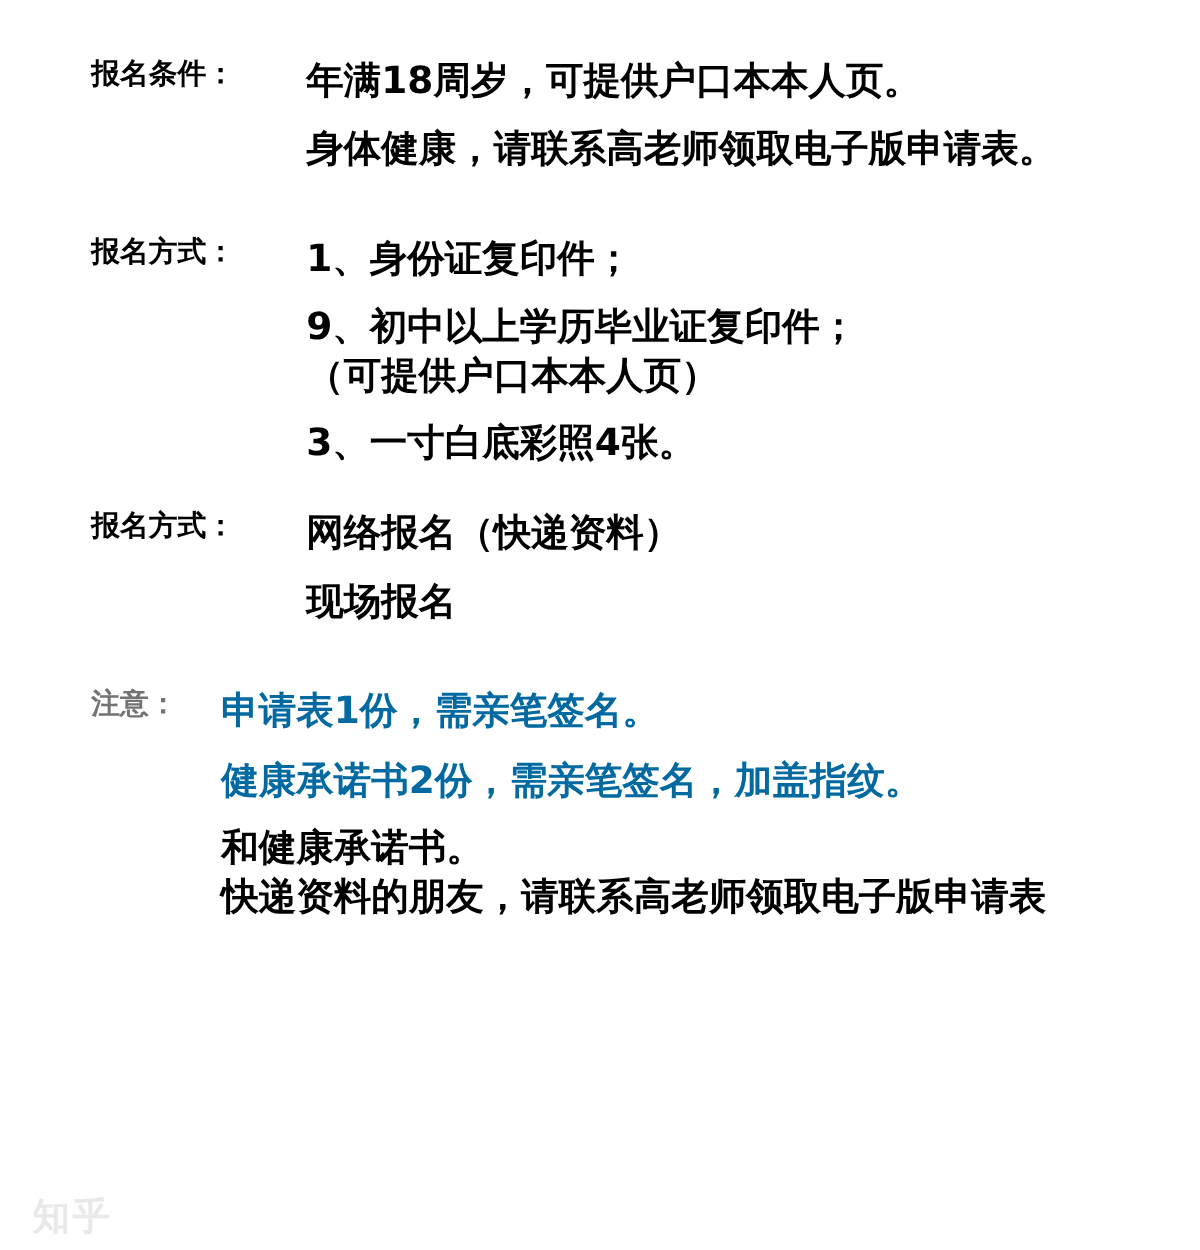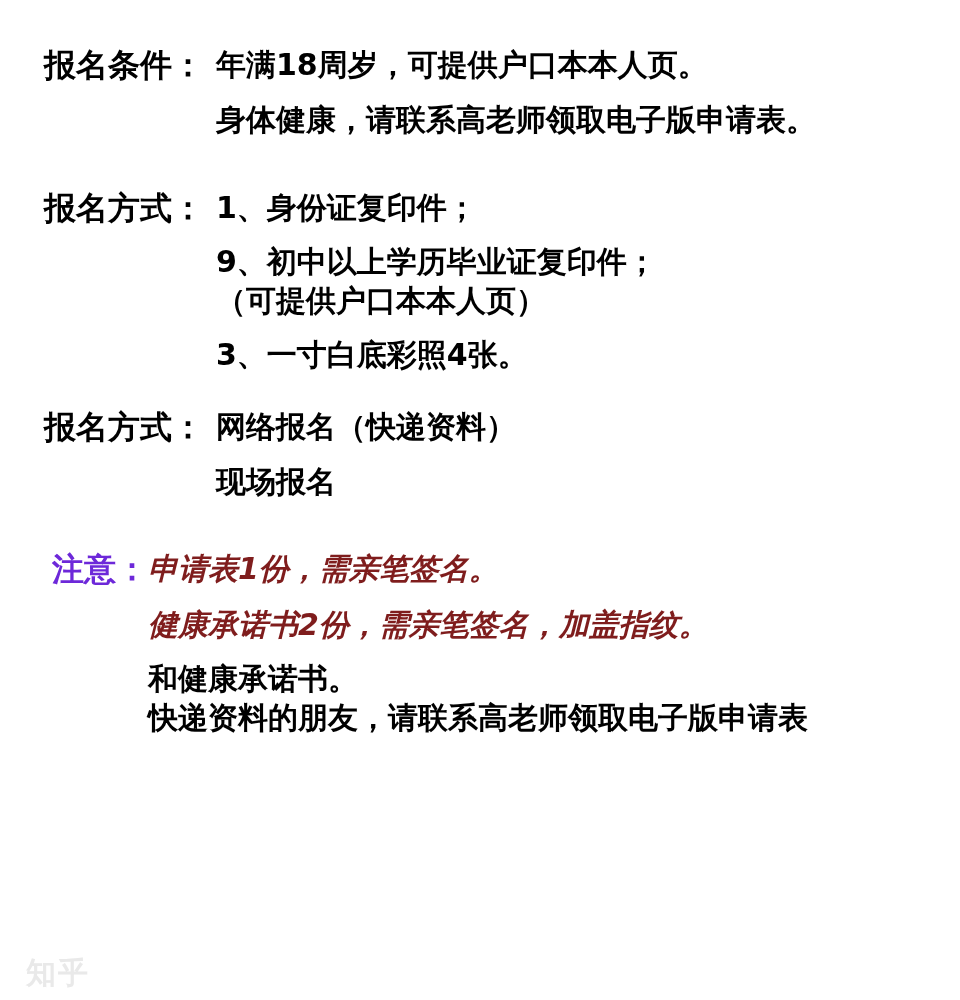--- a/index.html
+++ b/index.html
@@ -21,47 +21,46 @@
     height: 1000px;
     padding: 44px 40px 0 44px;
   }
   .row {
     display: flex;
     align-items: flex-start;
   }
   .label {
     flex: 0 0 auto;
     width: 172px;
-    font-size: 32px;
+    font-size: 23px;
     font-weight: bold;
     line-height: 1.35;
     letter-spacing: 0px;
     white-space: nowrap;
+    margin-left: 29px;
   }
   .body-col {
     flex: 1 1 auto;
     min-width: 0;
   }
   .line {
     font-size: 30px;
     font-weight: bold;
     line-height: 1.38;
     white-space: nowrap;
   }
   .gap-sm { height: 14px; }
   .gap-md { height: 30px; }
   .gap-lg { height: 46px; }
   .red {
-    color: #7f1d1d;
-    font-style: italic;
+    color: #0369a1;
   }
   .red-label {
-    color: #6d28d9;
+    color: #737373;
     width: 104px;
-    text-align: right;
   }
   .tight {
     line-height: 1.3;
   }
   .watermark {
     position: absolute;
     left: 26px;
     bottom: 6px;
     font-size: 30px;
     font-weight: bold;

